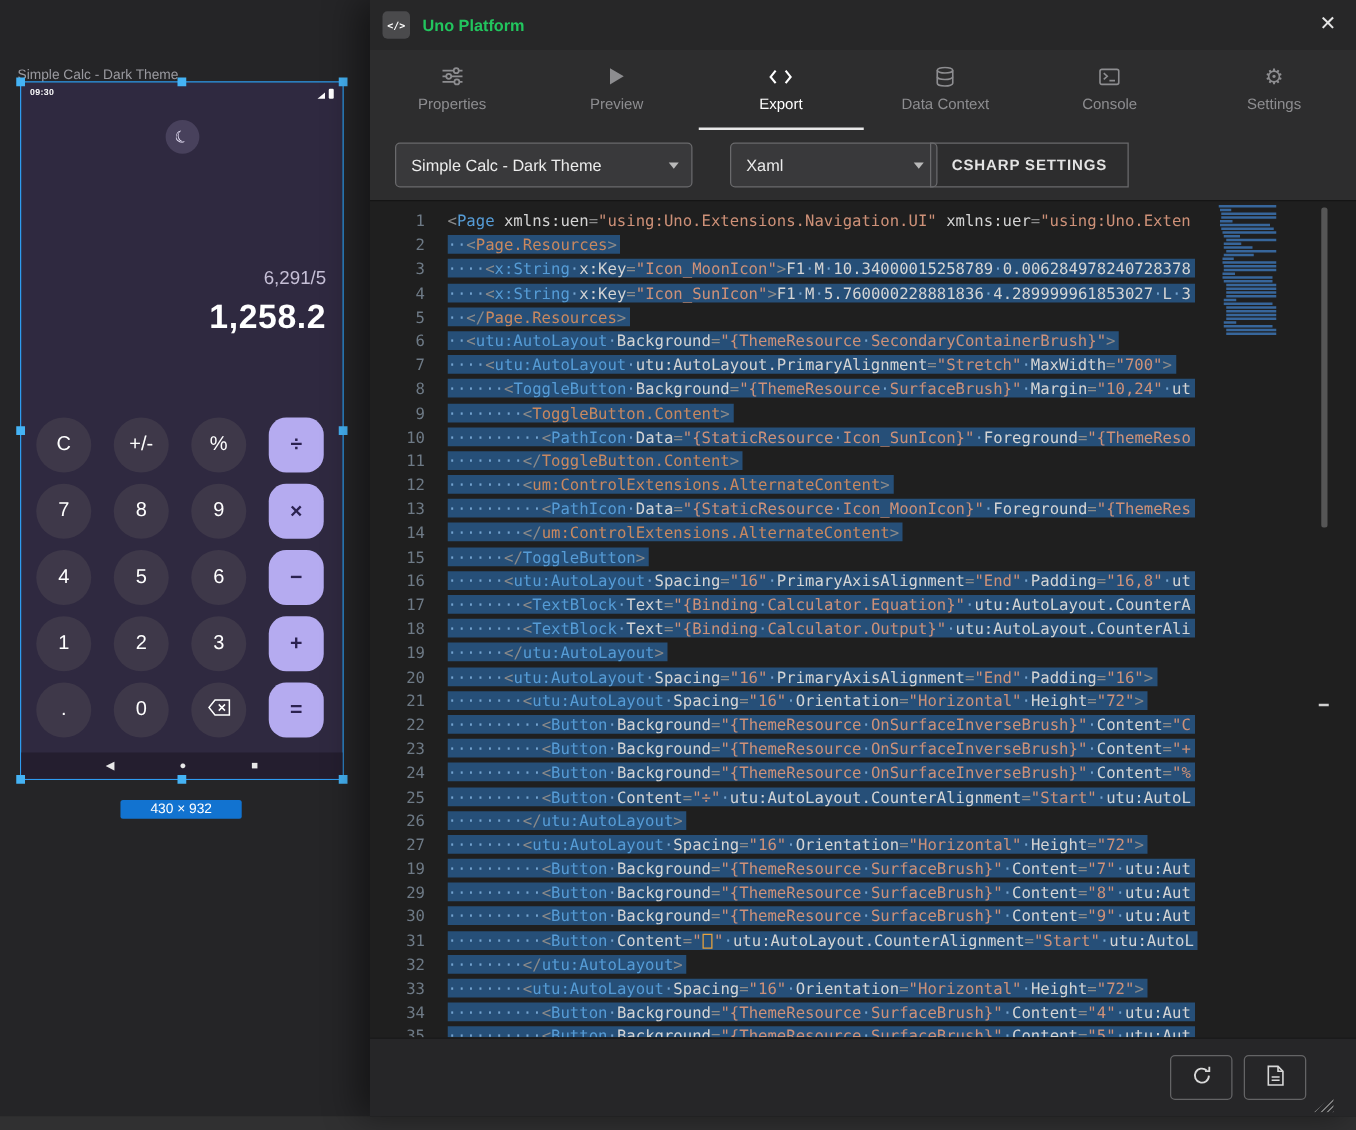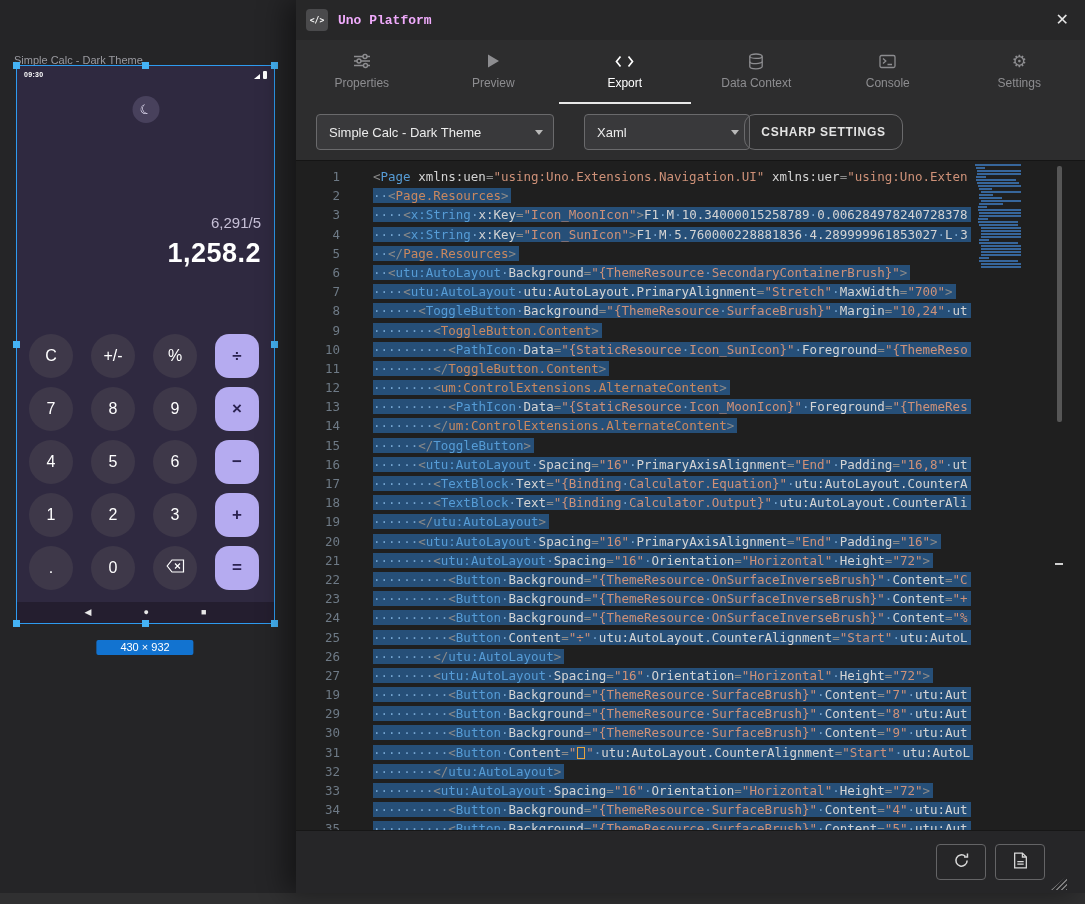--- a/index.html
+++ b/index.html
@@ -39,45 +39,45 @@
   .size-badge{position:absolute;left:145px;top:640px;transform:translateX(-50%);background:var(--badge,#1273d0);
               color:#fff;font-size:11px;padding:1px 24px 2px;border-radius:2px;white-space:nowrap;}
 
   
   .window{position:absolute;left:296px;top:0;width:789px;height:893px;background:#1f1f1f;
           box-shadow:-10px 0 26px rgba(0,0,0,.45);}
   .titlebar{position:absolute;left:0;top:0;right:0;height:40px;background:#272728;display:flex;
             align-items:center;padding:0 16px 0 10px;}
   .logo{width:22px;height:22px;border-radius:4px;background:#4a4a4c;color:#fff;font-size:8px;font-weight:bold;
         display:flex;align-items:center;justify-content:center;font-family:"DejaVu Sans Mono",monospace;}
-  .wtitle{margin-left:10px;color:#f0abfc;font-size:13px;font-weight:700;font-family:Liberation Mono, monospace;}
+  .wtitle{margin-left:10px;color:#22c55e;font-size:13px;font-weight:700;}
   .close{margin-left:auto;color:#e6e6e6;font-size:16px;line-height:1;cursor:default;}
   .tabbar{position:absolute;left:0;top:40px;right:0;height:64px;background:#2d2d2e;display:flex;}
   .tab{flex:1;display:flex;flex-direction:column;align-items:center;justify-content:center;gap:6px;
        color:#8d8d90;border-bottom:2px solid transparent;cursor:default;}
   .tab.active{color:#fff;border-bottom-color:#e8e8e8;}
   .tab-ic{height:18px;display:flex;align-items:center;}
   .tab-lb{font-size:12px;}
   .gear{font-size:17px;line-height:1;}
   .toolbar{position:absolute;left:0;top:104px;right:0;height:56px;background:#2d2d2e;}
   .select{position:absolute;top:10px;height:36px;background:#39393b;border:1px solid #6a6a6c;border-radius:4px;
           display:flex;align-items:center;padding:0 28px 0 12px;color:#ececec;font-size:13px;cursor:default;}
   .sel-page{left:20px;width:238px;} .sel-fmt{left:288px;width:166px;}
   .caret{position:absolute;right:10px;width:0;height:0;border-left:4px solid transparent;
          border-right:4px solid transparent;border-top:5px solid #b9b9b9;}
   .csharp{position:absolute;left:448px;top:10px;width:159px;height:36px;background:transparent;
-          border:1px solid #6a6a6c;border-radius:11px;color:#e3e3e3;font-size:12px;font-weight:600;
+          border:1px solid #6a6a6c;border-radius:0;color:#e3e3e3;font-size:12px;font-weight:600;
           letter-spacing:.7px;font-family:"Liberation Sans",sans-serif;cursor:default;}
 
   
   .editor{position:absolute;left:0;top:160px;right:0;height:670px;background:#1f1f1f;border-top:1px solid #151515;overflow:hidden;}
   .gutter{position:absolute;left:0;top:6px;width:44px;text-align:right;color:#6e7a86;
           font:12.5px/19.2px "DejaVu Sans Mono",monospace;}
   .code{position:absolute;left:62px;top:6px;right:110px;bottom:0;white-space:pre;overflow:hidden;
-        font:12.5px/19.2px "DejaVu Sans Mono",monospace;color:#d4d4d4;margin-left:15px;}
+        font:12.5px/19.2px "DejaVu Sans Mono",monospace;color:#d4d4d4;}
   .ln,.cl{height:19.2px;}
   .sel{background:var(--selection,#264f78);padding-right:3px;}
   .tag{color:var(--tag,#569cd6);} .tagdot{color:var(--tag-dotted,#c9885f);} .str{color:var(--string,#ce9178);}
   .pun{color:#8a8a8a;} .txt{color:#d4d4d4;} .ws{color:#73a3cf;}
   .tofu{display:inline-block;width:8px;height:12px;border:1px solid #e8a33d;vertical-align:-2px;margin:0 1px;}
   .minimap{position:absolute;left:679px;top:3px;width:80px;}
   .mmbar{height:2px;margin-bottom:1px;background:#3a6ea8;opacity:.9;}
   .vscroll{position:absolute;left:761px;top:5px;width:5px;height:256px;background:#565656;border-radius:2px;}
   .scrolltick{position:absolute;left:759px;top:402px;width:8px;height:2px;background:#d0d0d0;}
 

